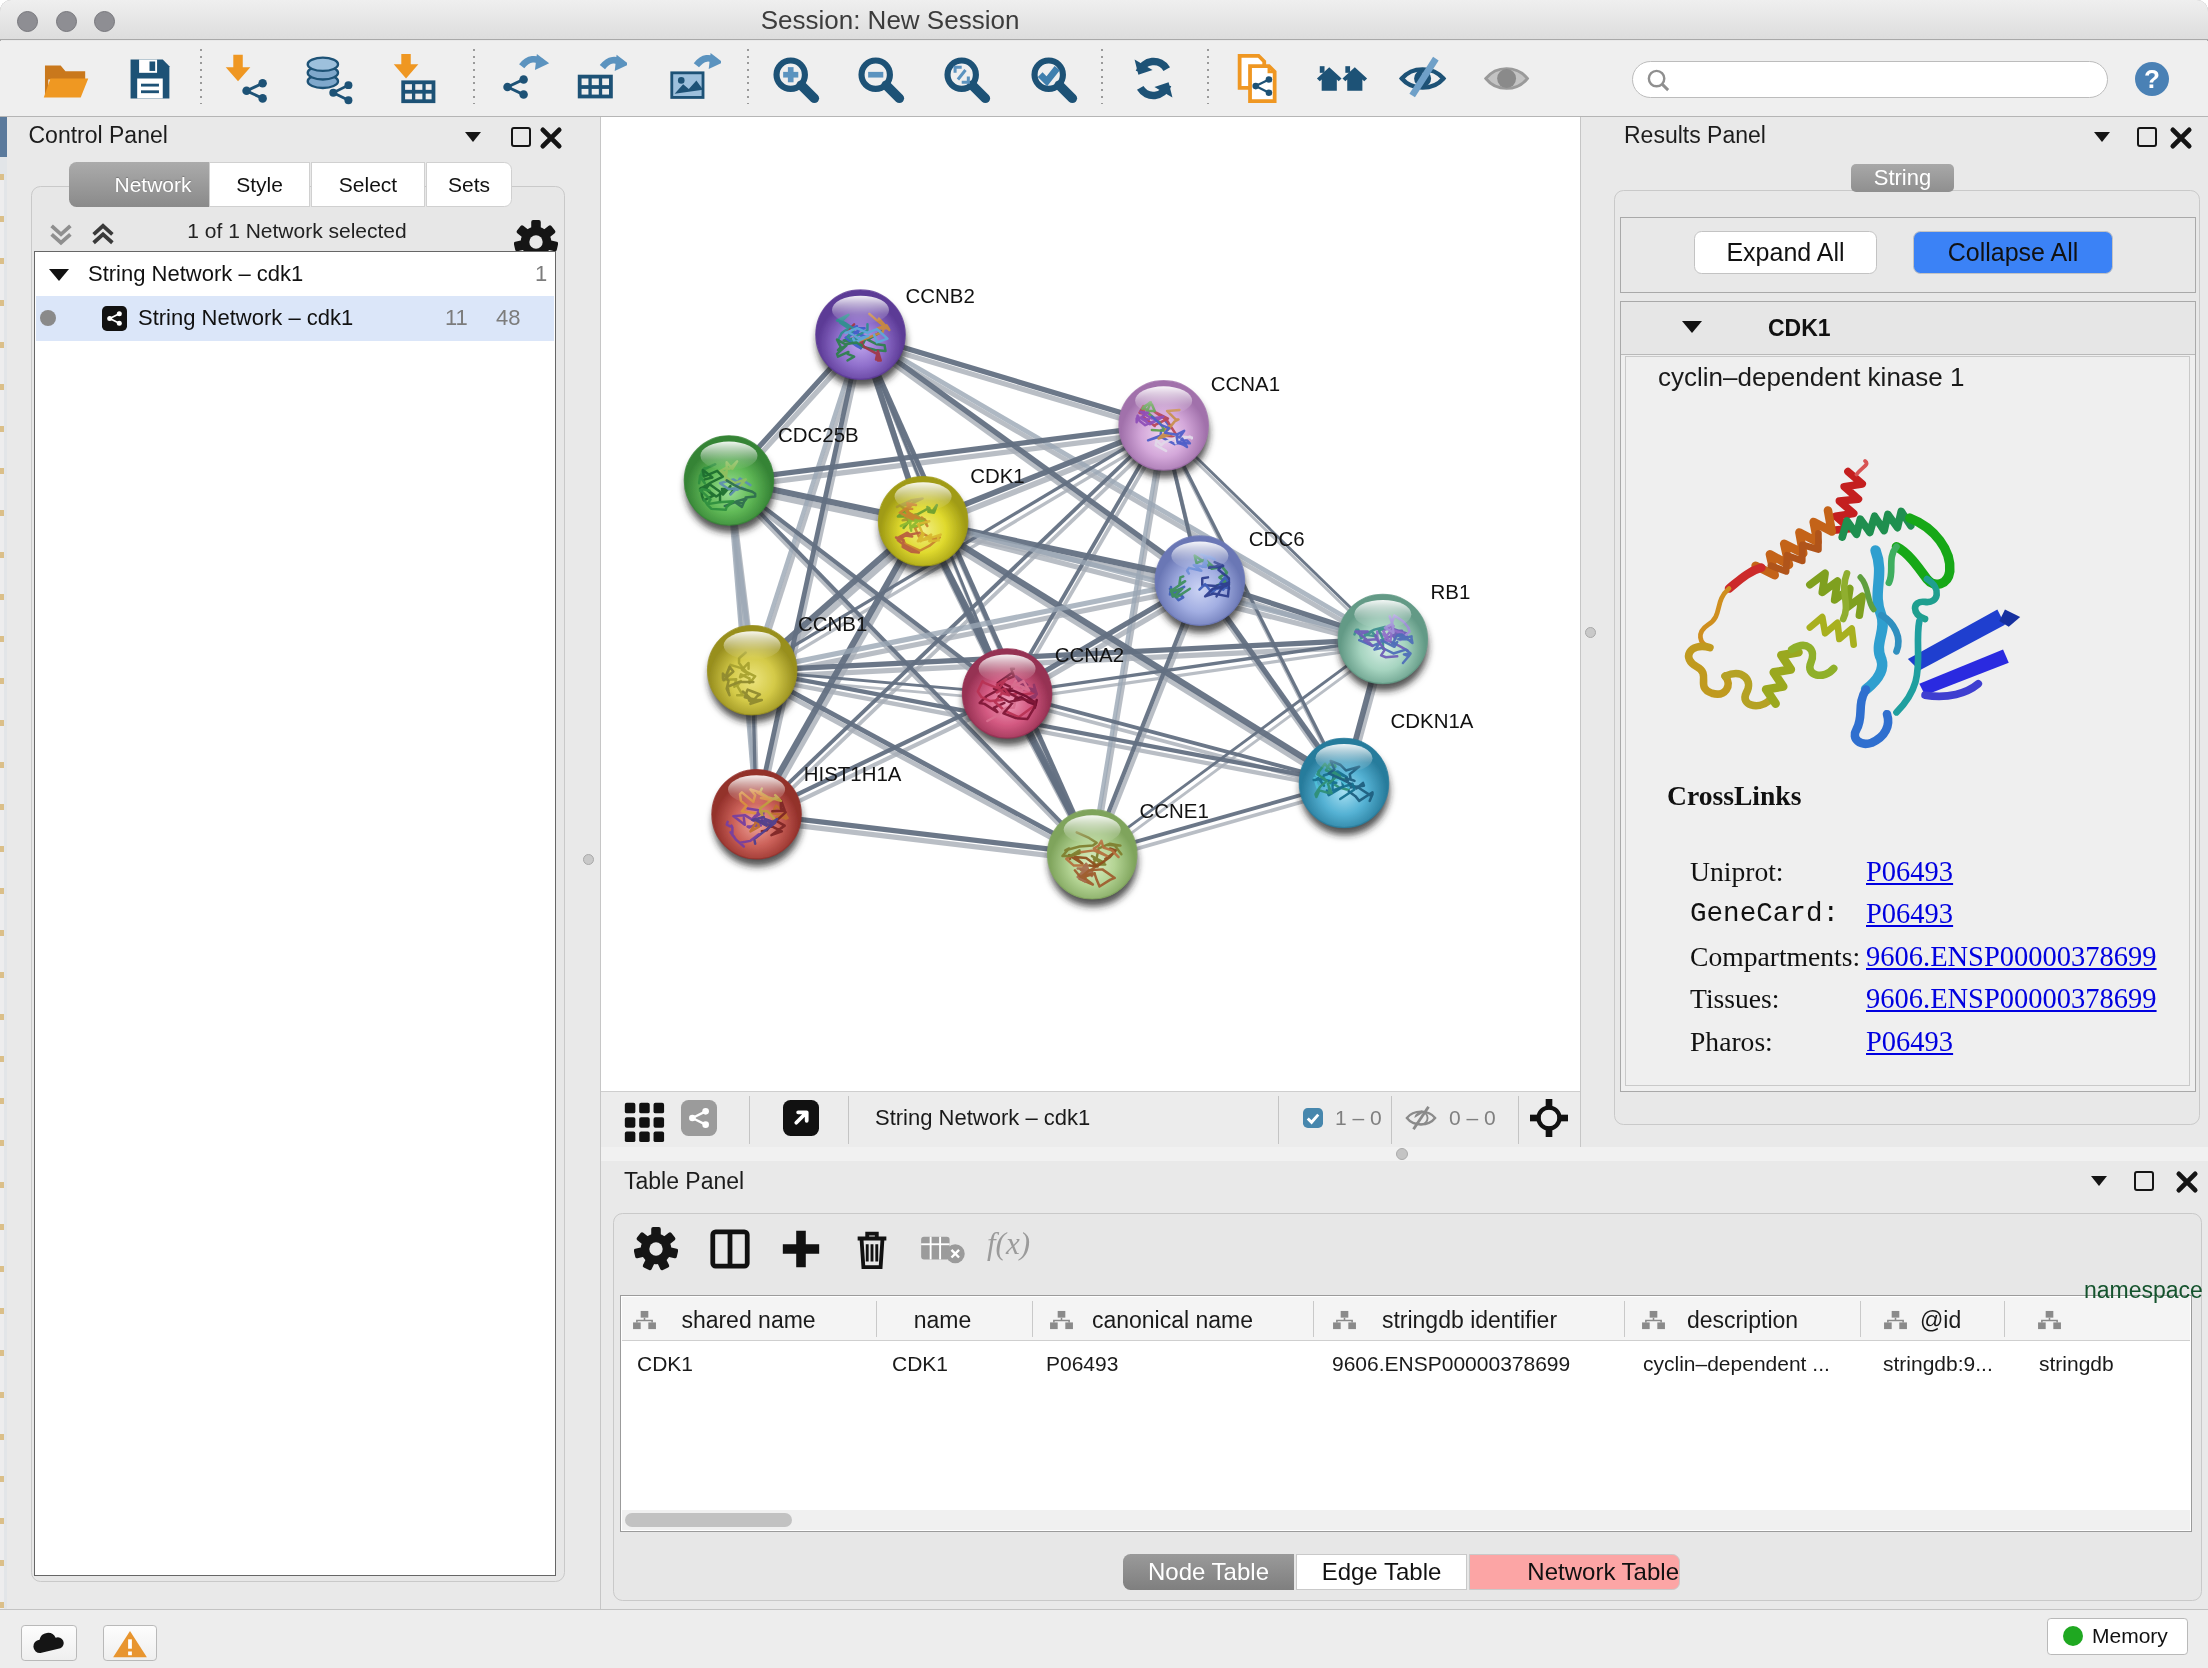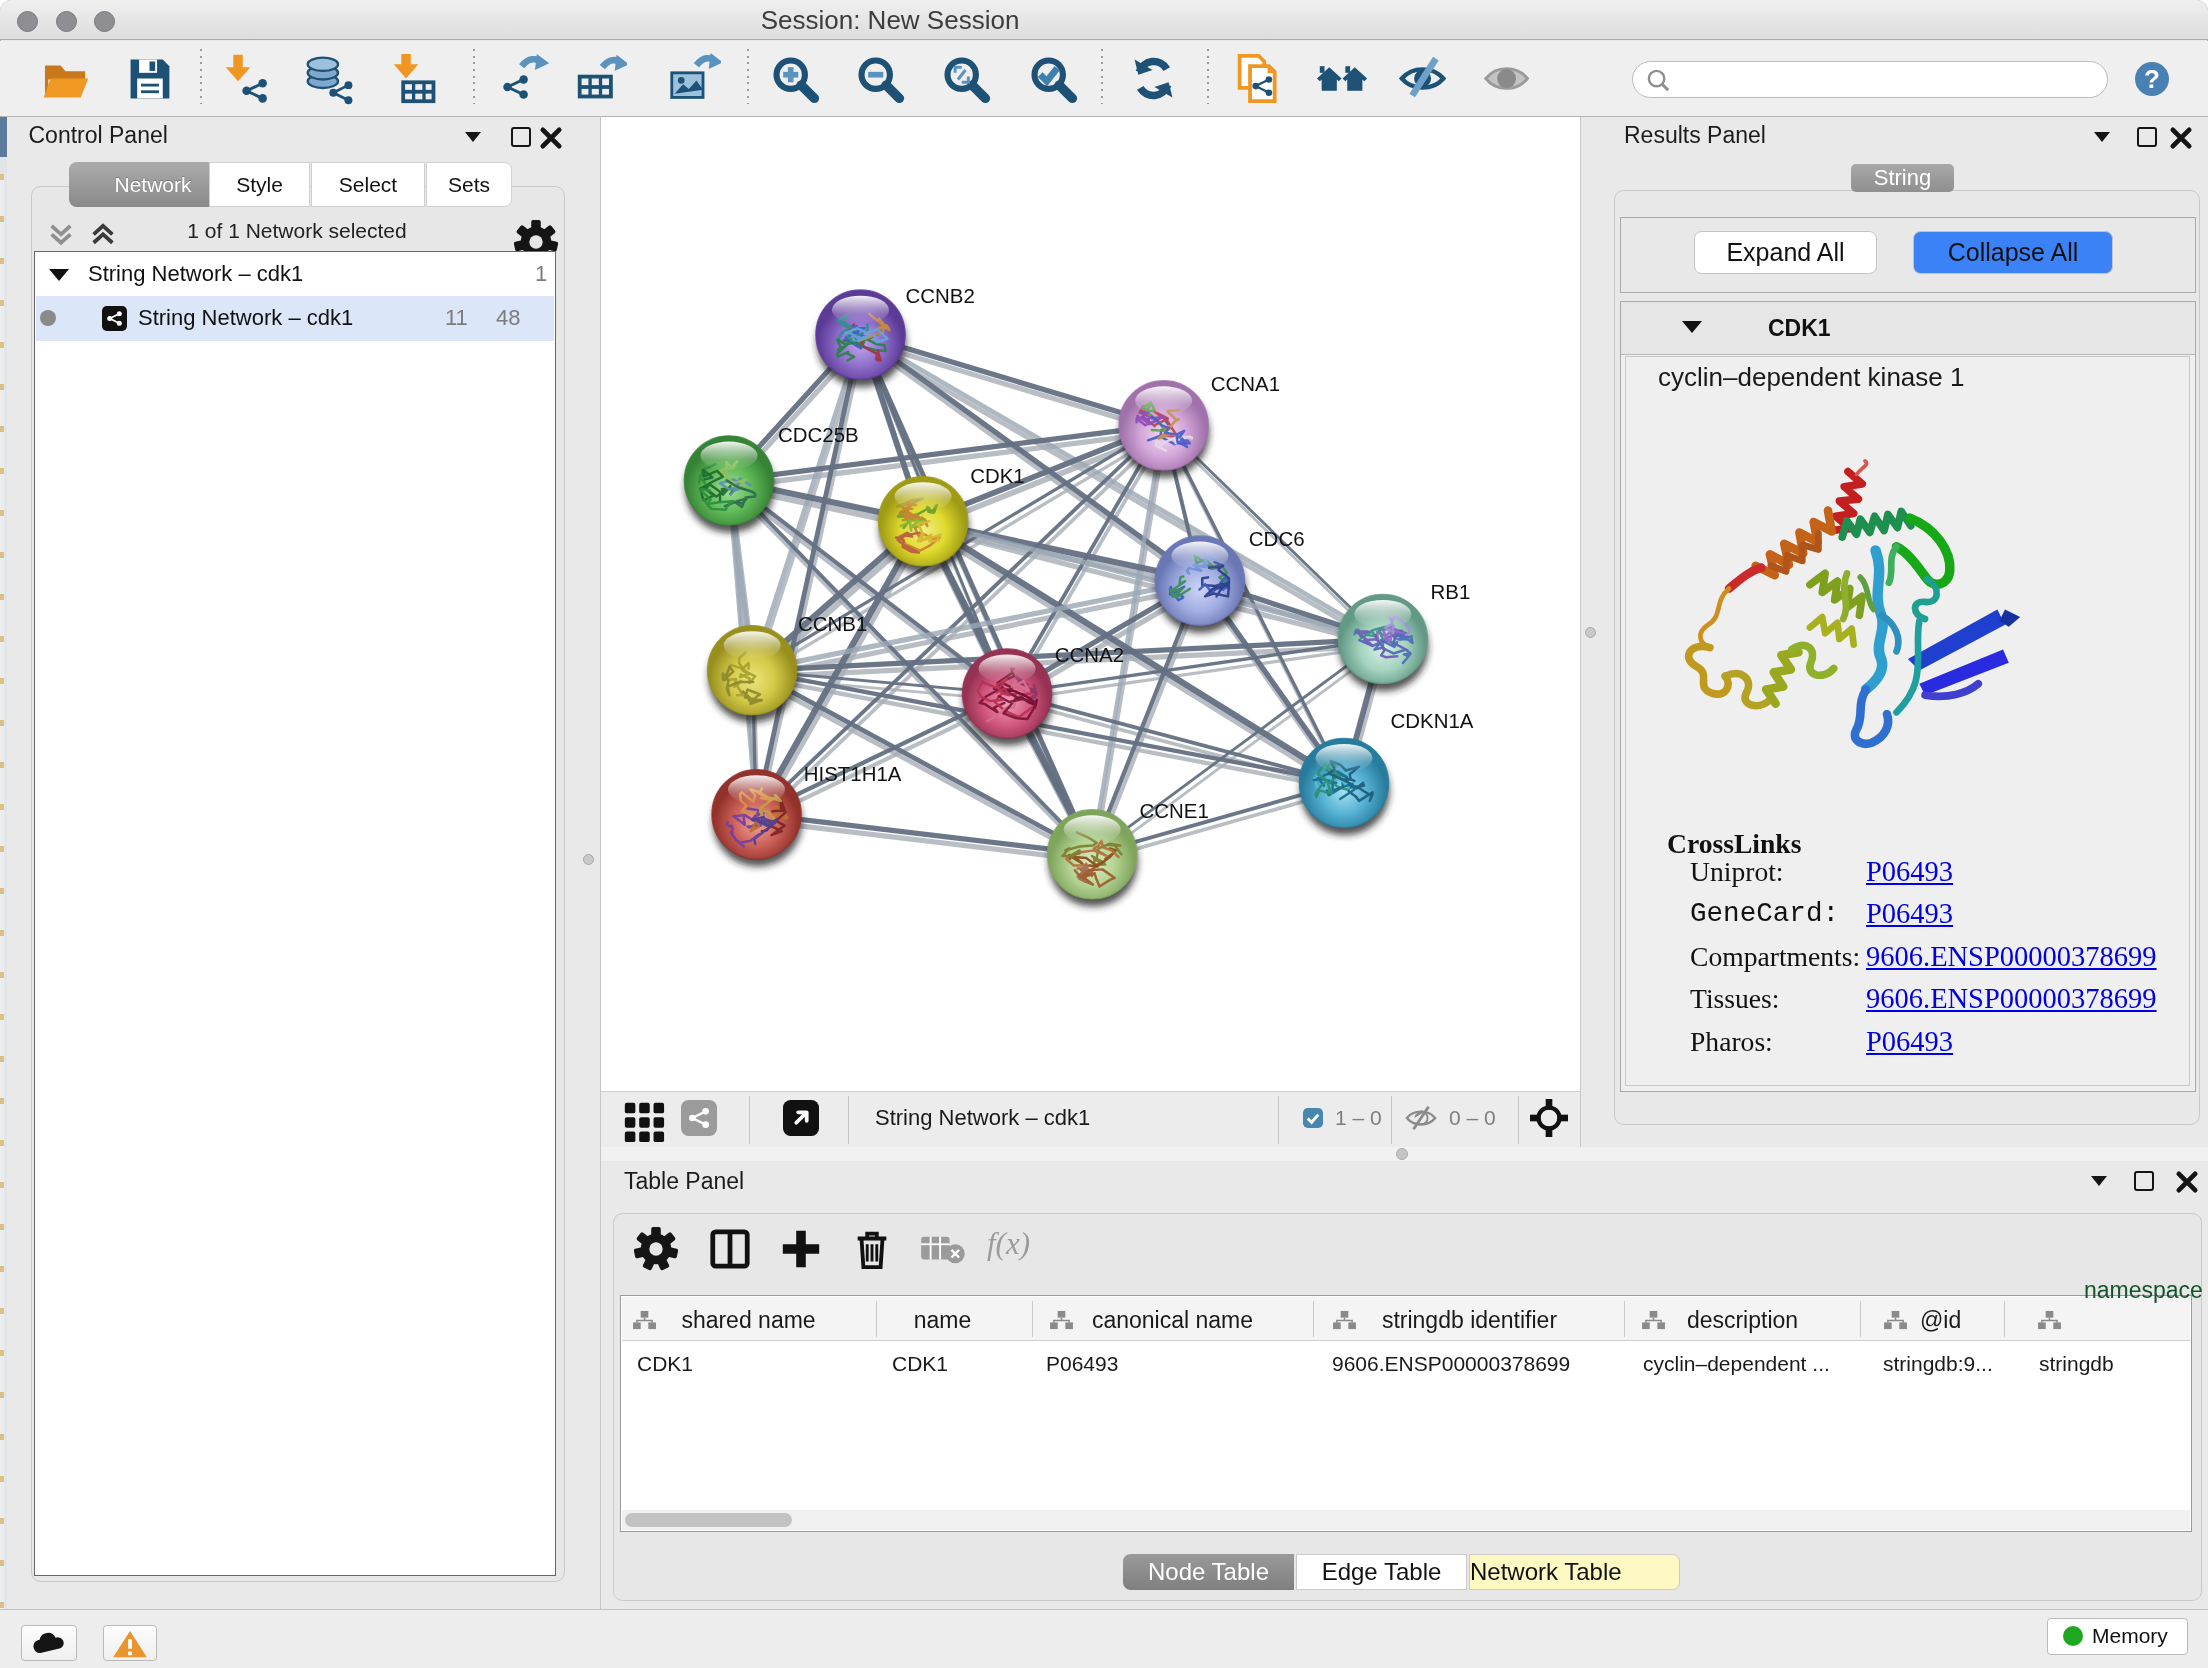--- a/index.html
+++ b/index.html
@@ -661,21 +661,21 @@
 <polygon points="352,158 368,166 356,176 346,170" fill="#16309f"></polygon>
 <polygon points="262,236 350,200 356,214 268,248" fill="#2a2ae0"></polygon>
 <path d="M268 248 C292 252 312 246 324 236" stroke="#3f3fd0" stroke-width="8" stroke-linecap="round" stroke-linejoin="round" fill="none"></path>
 <path d="M262 170 C258 192 264 212 258 234 C254 248 246 258 238 266" stroke="#1f9f9f" stroke-width="7" stroke-linecap="round" stroke-linejoin="round" fill="none"></path>
 <path d="M147 177 L160 166 L163 183 L176 172 L178 189 L191 178 L193 195" stroke="#a8b01f" stroke-width="7" stroke-linejoin="round" stroke-linecap="round" fill="none"></path>
 <path d="M186 120 C178 140 190 152 182 168" stroke="#8fae2f" stroke-width="7" stroke-linecap="round" stroke-linejoin="round" fill="none"></path>
 <path d="M238 92 C228 104 236 118 230 130" stroke="#3fae5f" stroke-width="7" stroke-linecap="round" stroke-linejoin="round" fill="none"></path>
 <path d="M200 124 C210 134 206 148 214 158" stroke="#5f9f3f" stroke-width="6" stroke-linecap="round" stroke-linejoin="round" fill="none"></path>
 <path d="M206 242 C196 258 204 270 196 284 C190 294 200 302 212 298 C226 292 232 280 228 268" stroke="#2f6fcf" stroke-width="9" stroke-linecap="round" stroke-linejoin="round" fill="none"></path>
 </svg>
-<div class="abs" style="left:1667px;top:828px;font-size:27.6px;font-weight:bold;font-family:'Liberation Serif',serif;color:#111">CrossLinks</div>
+<div class="abs" style="left:1667px;top:780px;font-size:27.6px;font-weight:bold;font-family:'Liberation Serif',serif;color:#111">CrossLinks</div>
 <div class="abs" style="left:1690px;top:856px;font-size:27.6px;font-family:'Liberation Serif',serif;color:#111">Uniprot:</div>
 <div class="abs" style="left:1866px;top:856px;font-size:28.5px;font-family:'Liberation Serif',serif;color:#0000e0;text-decoration:underline">P06493</div>
 <div class="abs" style="left:1690px;top:898px;font-size:27.6px;font-family:Liberation Mono, monospace;color:#111">GeneCard:</div>
 <div class="abs" style="left:1866px;top:898px;font-size:28.5px;font-family:'Liberation Serif',serif;color:#0000e0;text-decoration:underline">P06493</div>
 <div class="abs" style="left:1690px;top:941px;font-size:27.6px;font-family:'Liberation Serif',serif;color:#111">Compartments:</div>
 <div class="abs" style="left:1866px;top:941px;font-size:28.5px;font-family:'Liberation Serif',serif;color:#0000e0;text-decoration:underline">9606.ENSP00000378699</div>
 <div class="abs" style="left:1690px;top:983px;font-size:27.6px;font-family:'Liberation Serif',serif;color:#111">Tissues:</div>
 <div class="abs" style="left:1866px;top:983px;font-size:28.5px;font-family:'Liberation Serif',serif;color:#0000e0;text-decoration:underline">9606.ENSP00000378699</div>
 <div class="abs" style="left:1690px;top:1026px;font-size:27.6px;font-family:'Liberation Serif',serif;color:#111">Pharos:</div>
 <div class="abs" style="left:1866px;top:1026px;font-size:28.5px;font-family:'Liberation Serif',serif;color:#0000e0;text-decoration:underline">P06493</div>
@@ -780,21 +780,21 @@
 <div class="abs" style="left:892px;top:1352px;font-size:21px;color:#1a1a1a;white-space:nowrap">CDK1</div>
 <div class="abs" style="left:1046px;top:1352px;font-size:21px;color:#1a1a1a;white-space:nowrap">P06493</div>
 <div class="abs" style="left:1332px;top:1352px;font-size:21px;color:#1a1a1a;white-space:nowrap">9606.ENSP00000378699</div>
 <div class="abs" style="left:1643px;top:1352px;font-size:21px;color:#1a1a1a;white-space:nowrap">cyclin–dependent ...</div>
 <div class="abs" style="left:1883px;top:1352px;font-size:21px;color:#1a1a1a;white-space:nowrap">stringdb:9...</div>
 <div class="abs" style="left:2039px;top:1352px;font-size:21px;color:#1a1a1a;white-space:nowrap">stringdb</div>
 <div class="abs" style="left:622px;top:1510px;width:1568px;height:20px;background:#f0f0f0"></div>
 <div class="abs" style="left:625px;top:1513px;width:167px;height:14.3px;background:#c2c2c2;border-radius:7.6px"></div>
 <div class="abs" style="left:1123px;top:1554px;width:171px;height:36px;background:linear-gradient(180deg,#9a9a9a,#7f7f7f);border-radius:7.6px 0 0 7.6px;color:#fff;font-size:24px;text-align:center;line-height:36px">Node Table</div>
 <div class="abs" style="left:1296px;top:1554px;width:171px;height:36px;background:#fff;border:1px solid #c9c9c9;font-size:24px;color:#111;text-align:center;line-height:34px">Edge Table</div>
-<div class="abs" style="left:1469px;top:1554px;width:211px;height:36px;background:#fef9c3;border:1px solid #c9c9c9;border-radius:0 7.6px 7.6px 0;font-size:24px;color:#111;text-align:left;line-height:34px">Network Table</div>
+<div class="abs" style="left:1469px;top:1554px;width:211px;height:36px;background:#fca5a5;border:1px solid #c9c9c9;border-radius:0 7.6px 7.6px 0;font-size:24px;color:#111;text-align:right;line-height:34px">Network Table</div>
 <div class="abs" style="left:0;top:1609px;width:2208px;height:59px;background:#ededed;border-top:1px solid #c3c3c3"></div>
 <div class="abs" style="left:21px;top:1625px;width:56px;height:36px;background:linear-gradient(180deg,#fdfdfd,#efefef);border:1px solid #b9b9b9;border-radius:3.8px"></div>
 <svg class="abs" style="left:31px;top:1632px" width="36" height="24" viewBox="0 0 38 25">
     <path d="M10 22 a7 7 0 0 1 -1-14 a9 9 0 0 1 17-2 a6 6 0 0 1 5 11 z" fill="#151515"></path>
   </svg>
 <div class="abs" style="left:103px;top:1625px;width:54px;height:36px;background:linear-gradient(180deg,#fdfdfd,#efefef);border:1px solid #b9b9b9;border-radius:3.8px"></div>
 <svg class="abs" style="left:111px;top:1629px" width="38" height="30" viewBox="0 0 40 32">
     <path d="M20 2 L38 30 H2 z" fill="#e8952f"></path>
     <rect x="18" y="11" width="4" height="10" fill="#fff"></rect>
     <rect x="18" y="24" width="4" height="4" fill="#fff"></rect>

